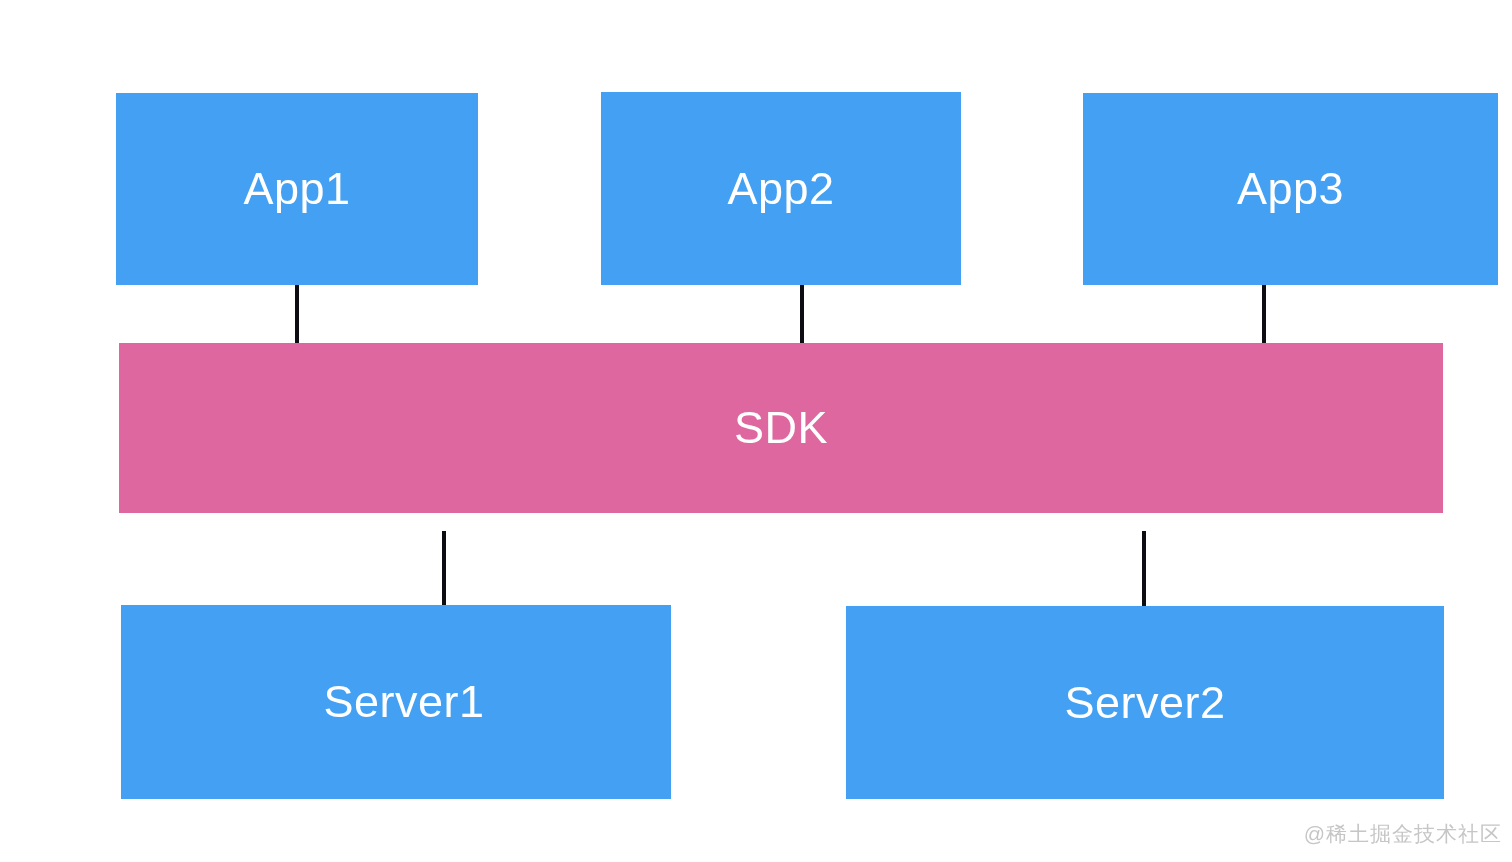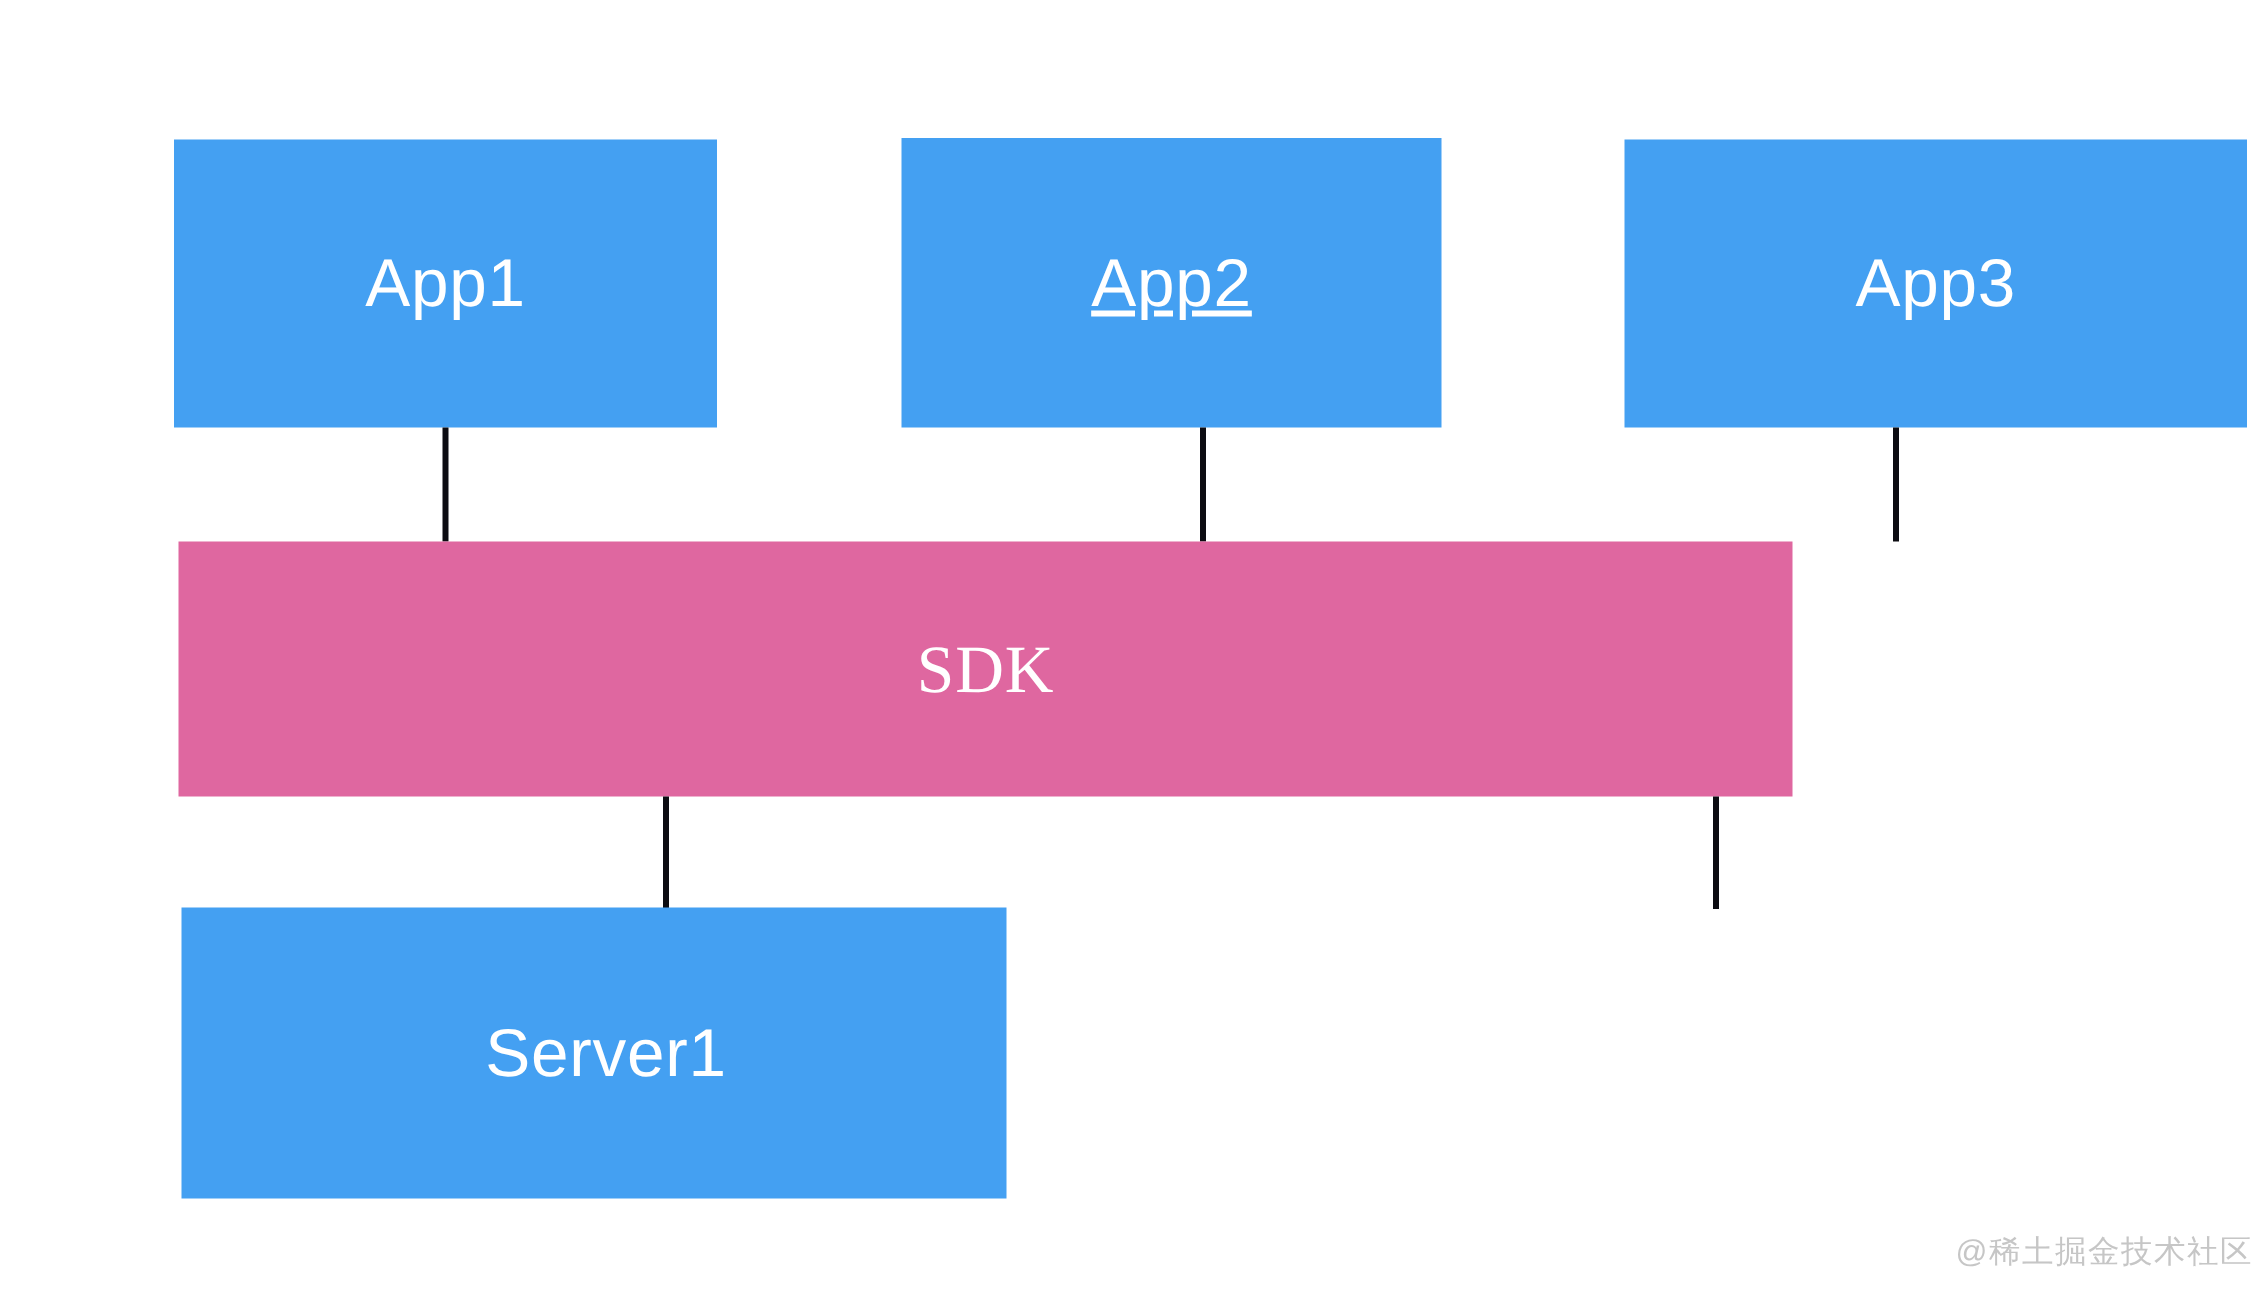--- a/index.html
+++ b/index.html
@@ -31,25 +31,25 @@
     color:var(--label);
     font-size:45px;
     font-weight:400;
     letter-spacing:0.5px;
   }
   .node.blue{background:var(--blue);}
   .node.pink{background:var(--pink);}
 
   
   #node-app1{left:100px;top:77px;width:362px;height:192px;}
-  #node-app2{left:585px;top:76px;width:360px;height:193px;text-decoration:underline;}
+  #node-app2{left:585px;top:76px;width:360px;height:193px;}
   #node-app3{left:1067px;top:77px;width:415px;height:192px;}
 
   
-  #node-sdk{left:103px;top:345px;width:1076px;height:170px;font-family:Liberation Serif, serif;}
+  #node-sdk{left:103px;top:327px;width:1324px;height:170px;}
 
   
   #node-server1{left:105px;top:589px;width:550px;height:194px;padding-left:16px;}
   #node-server2{left:830px;top:590px;width:598px;height:193px;}
 
   .connector{
     position:absolute;
     width:4px;
     background:var(--line);
   }
@@ -94,16 +94,19 @@
     <span>SDK</span>
   </div>
 
   <div class="connector" id="conn-sdk-server1"></div>
   <div class="connector" id="conn-sdk-server2"></div>
 
   <div class="node blue" id="node-server1">
     <span>Server1</span>
   </div>
 
+  <div class="node blue" id="node-server2">
+    <span>Server2</span>
+  </div>
 
   <div class="watermark">@稀土掘金技术社区</div>
 
 </div>
 
 </body></html>

